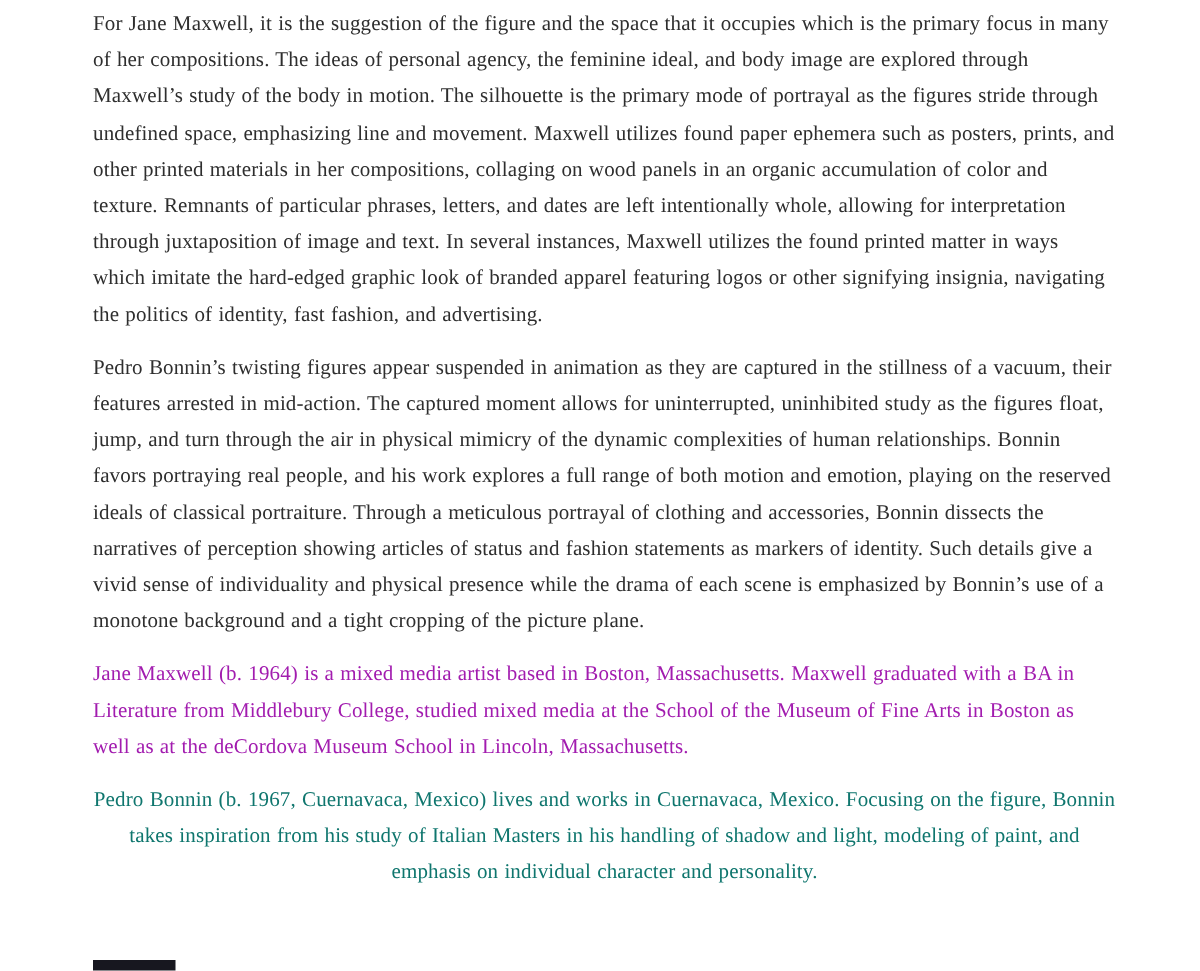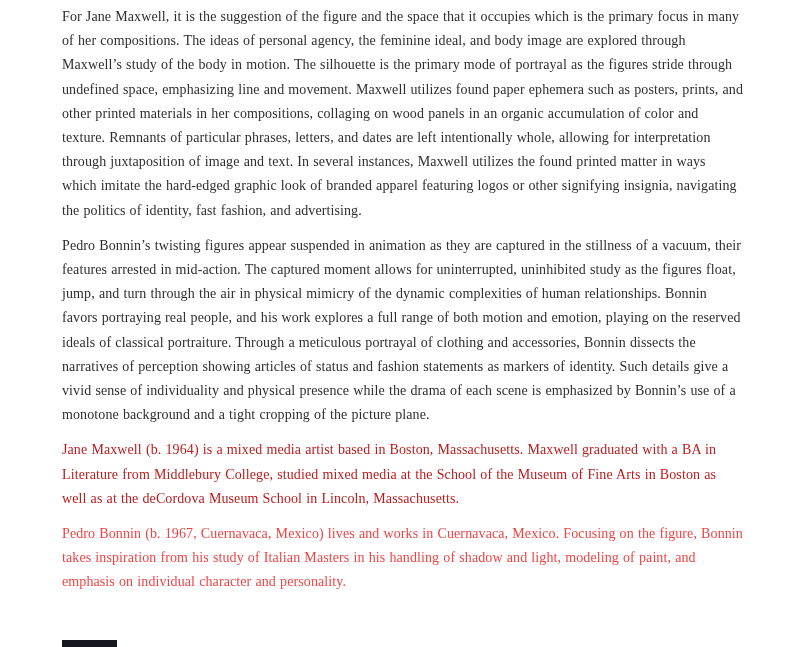--- a/index.html
+++ b/index.html
@@ -34,17 +34,17 @@
     width: 55px;
     height: 7px;
   }
 </style>
 </head>
 <body style="background: rgb(255, 255, 255);">
 
 <main class="article">
   <p style="color: rgb(46, 46, 46);">For Jane Maxwell, it is the suggestion of the figure and the space that it occupies which is the primary focus in many of her compositions. The ideas of personal agency, the feminine ideal, and body image are explored through Maxwell’s study of the body in motion. The silhouette is the primary mode of portrayal as the figures stride through undefined space, emphasizing line and movement. Maxwell utilizes found paper ephemera such as posters, prints, and other printed materials in her compositions, collaging on wood panels in an organic accumulation of color and texture. Remnants of particular phrases, letters, and dates are left intentionally whole, allowing for interpretation through juxtaposition of image and text. In several instances, Maxwell utilizes the found printed matter in ways which imitate the hard-edged graphic look of branded apparel featuring logos or other signifying insignia, navigating the politics of identity, fast fashion, and advertising.</p>
   <p style="color: rgb(46, 46, 46);">Pedro Bonnin’s twisting figures appear suspended in animation as they are captured in the stillness of a vacuum, their features arrested in mid-action. The captured moment allows for uninterrupted, uninhibited study as the figures float, jump, and turn through the air in physical mimicry of the dynamic complexities of human relationships. Bonnin favors portraying real people, and his work explores a full range of both motion and emotion, playing on the reserved ideals of classical portraiture. Through a meticulous portrayal of clothing and accessories, Bonnin dissects the narratives of perception showing articles of status and fashion statements as markers of identity. Such details give a vivid sense of individuality and physical presence while the drama of each scene is emphasized by Bonnin’s use of a monotone background and a tight cropping of the picture plane.</p>
-  <p style="color: #b91c1c;">Jane Maxwell (b. 1964) is a mixed media artist based in Boston, Massachusetts. Maxwell graduated with a BA in Literature from Middlebury College, studied mixed media at the School of the Museum of Fine Arts in Boston as well as at the deCordova Museum School in Lincoln, Massachusetts.</p>
-  <p style="color: #ef4444;">Pedro Bonnin (b. 1967, Cuernavaca, Mexico) lives and works in Cuernavaca, Mexico. Focusing on the figure, Bonnin takes inspiration from his study of Italian Masters in his handling of shadow and light, modeling of paint, and emphasis on individual character and personality.</p>
+  <p style="color: #a21caf;">Jane Maxwell (b. 1964) is a mixed media artist based in Boston, Massachusetts. Maxwell graduated with a BA in Literature from Middlebury College, studied mixed media at the School of the Museum of Fine Arts in Boston as well as at the deCordova Museum School in Lincoln, Massachusetts.</p>
+  <p style="color: #0f766e; text-align: center;">Pedro Bonnin (b. 1967, Cuernavaca, Mexico) lives and works in Cuernavaca, Mexico. Focusing on the figure, Bonnin takes inspiration from his study of Italian Masters in his handling of shadow and light, modeling of paint, and emphasis on individual character and personality.</p>
 </main>
 
 <div class="footer-bar" style="background: rgb(23, 23, 31);"></div>
 
 </body></html>

